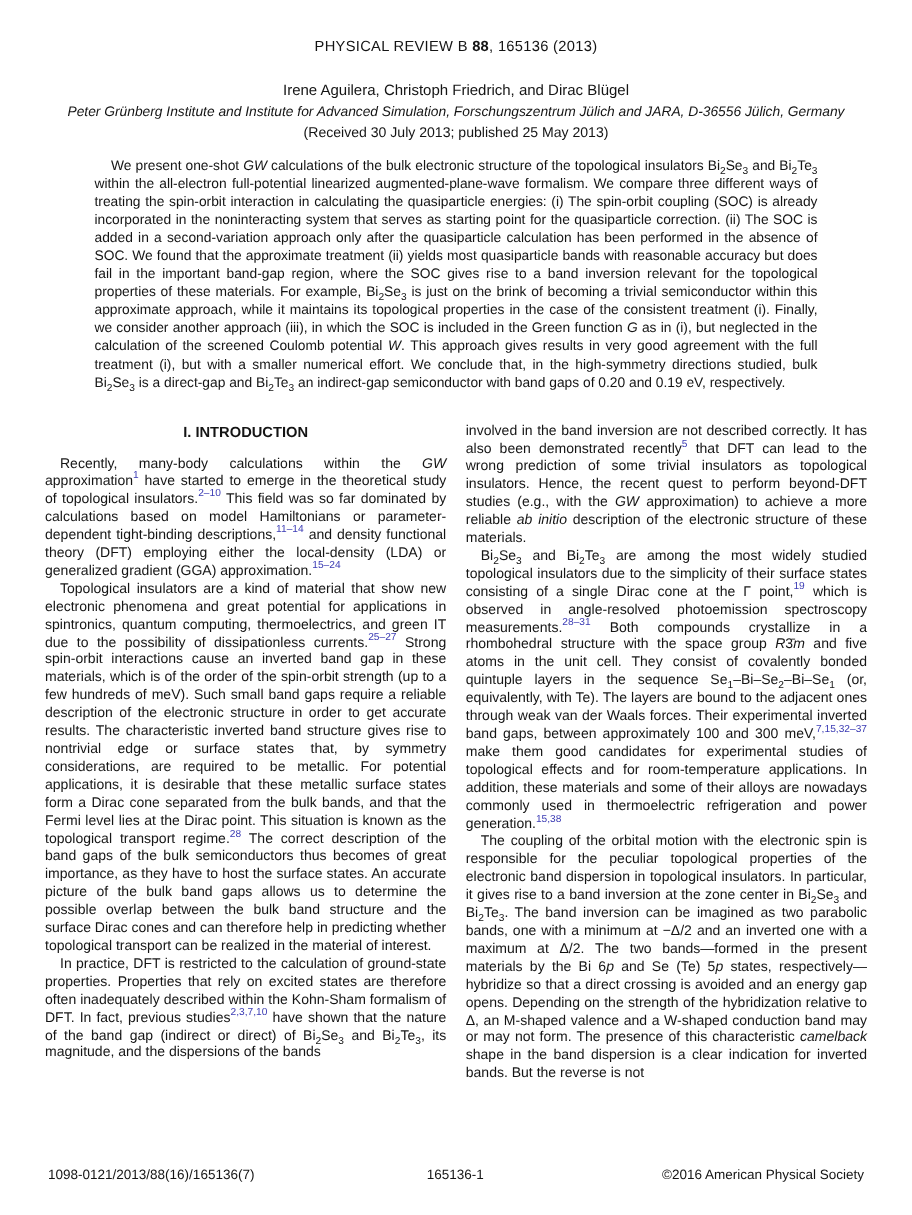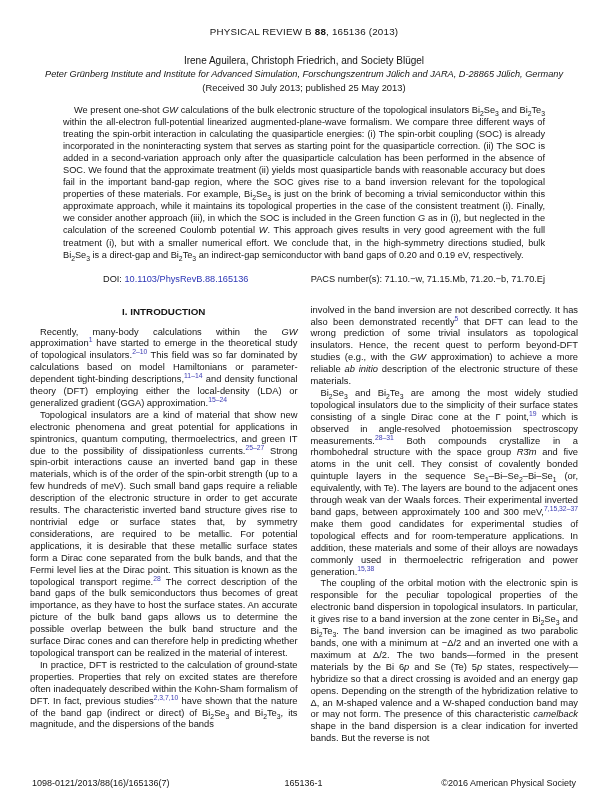--- a/index.html
+++ b/index.html
@@ -95,33 +95,26 @@
   .footer .center{position:absolute;left:0;right:1px;text-align:center;}
 </style>
 </head>
 <body>
 
 <div class="page">
 
   <div class="running-head">PHYSICAL REVIEW B <b>88</b>, 165136 (2013)</div>
 
 
-  <div class="authors">Irene Aguilera, Christoph Friedrich, and Society Blügel</div>
-  <div class="affiliation">Peter Grünberg Institute and Institute for Advanced Simulation, Forschungszentrum Jülich and JARA, D-28865 Jülich, Germany</div>
+  <div class="authors">Irene Aguilera, Christoph Friedrich, and Dirac Blügel</div>
+  <div class="affiliation">Peter Grünberg Institute and Institute for Advanced Simulation, Forschungszentrum Jülich and JARA, D-36556 Jülich, Germany</div>
   <div class="received">(Received 30 July 2013; published 25 May 2013)</div>
 
   <div class="abstract">We present one-shot <i>GW</i> calculations of the bulk electronic structure of the topological insulators Bi<sub>2</sub>Se<sub>3</sub> and Bi<sub>2</sub>Te<sub>3</sub> within the all-electron full-potential linearized augmented-plane-wave formalism. We compare three different ways of treating the spin-orbit interaction in calculating the quasiparticle energies: (i) The spin-orbit coupling (SOC) is already incorporated in the noninteracting system that serves as starting point for the quasiparticle correction. (ii) The SOC is added in a second-variation approach only after the quasiparticle calculation has been performed in the absence of SOC. We found that the approximate treatment (ii) yields most quasiparticle bands with reasonable accuracy but does fail in the important band-gap region, where the SOC gives rise to a band inversion relevant for the topological properties of these materials. For example, Bi<sub>2</sub>Se<sub>3</sub> is just on the brink of becoming a trivial semiconductor within this approximate approach, while it maintains its topological properties in the case of the consistent treatment (i). Finally, we consider another approach (iii), in which the SOC is included in the Green function <i>G</i> as in (i), but neglected in the calculation of the screened Coulomb potential <i>W</i>. This approach gives results in very good agreement with the full treatment (i), but with a smaller numerical effort. We conclude that, in the high-symmetry directions studied, bulk Bi<sub>2</sub>Se<sub>3</sub> is a direct-gap and Bi<sub>2</sub>Te<sub>3</sub> an indirect-gap semiconductor with band gaps of 0.20 and 0.19 eV, respectively.</div>
 
-  <div class="meta-row">
-    <div class="doi">
-      <span>DOI:</span>
-      <a href="#">10.1103/PhysRevB.88.165136</a>
-    </div>
-    <div class="pacs">PACS number(s):  71.10.−w, 71.15.Mb, 71.20.−b, 71.70.Ej</div>
-  </div>
 
   <div class="columns">
     <div class="col">
       <h2 class="section-heading">I. INTRODUCTION</h2>
       <p>Recently, many-body calculations within the <i>GW</i> approximation<sup class="ref">1</sup> have started to emerge in the theoretical study of topological insulators.<sup class="ref">2–10</sup> This field was so far dominated by calculations based on model Hamiltonians or parameter-dependent tight-binding descriptions,<sup class="ref">11–14</sup> and density functional theory (DFT) employing either the local-density (LDA) or generalized gradient (GGA) approximation.<sup class="ref">15–24</sup></p>
       <p>Topological insulators are a kind of material that show new electronic phenomena and great potential for applications in spintronics, quantum computing, thermoelectrics, and green IT due to the possibility of dissipationless currents.<sup class="ref">25–27</sup> Strong spin-orbit interactions cause an inverted band gap in these materials, which is of the order of the spin-orbit strength (up to a few hundreds of meV). Such small band gaps require a reliable description of the electronic structure in order to get accurate results. The characteristic inverted band structure gives rise to nontrivial edge or surface states that, by symmetry considerations, are required to be metallic. For potential applications, it is desirable that these metallic surface states form a Dirac cone separated from the bulk bands, and that the Fermi level lies at the Dirac point. This situation is known as the topological transport regime.<sup class="ref">28</sup> The correct description of the band gaps of the bulk semiconductors thus becomes of great importance, as they have to host the surface states. An accurate picture of the bulk band gaps allows us to determine the possible overlap between the bulk band structure and the surface Dirac cones and can therefore help in predicting whether topological transport can be realized in the material of interest.</p>
       <p>In practice, DFT is restricted to the calculation of ground-state properties. Properties that rely on excited states are therefore often inadequately described within the Kohn-Sham formalism of DFT. In fact, previous studies<sup class="ref">2,3,7,10</sup> have shown that the nature of the band gap (indirect or direct) of Bi<sub>2</sub>Se<sub>3</sub> and Bi<sub>2</sub>Te<sub>3</sub>, its magnitude, and the dispersions of the bands</p>
     </div>
     <div class="col">
       <div class="right-head-spacer"></div>

